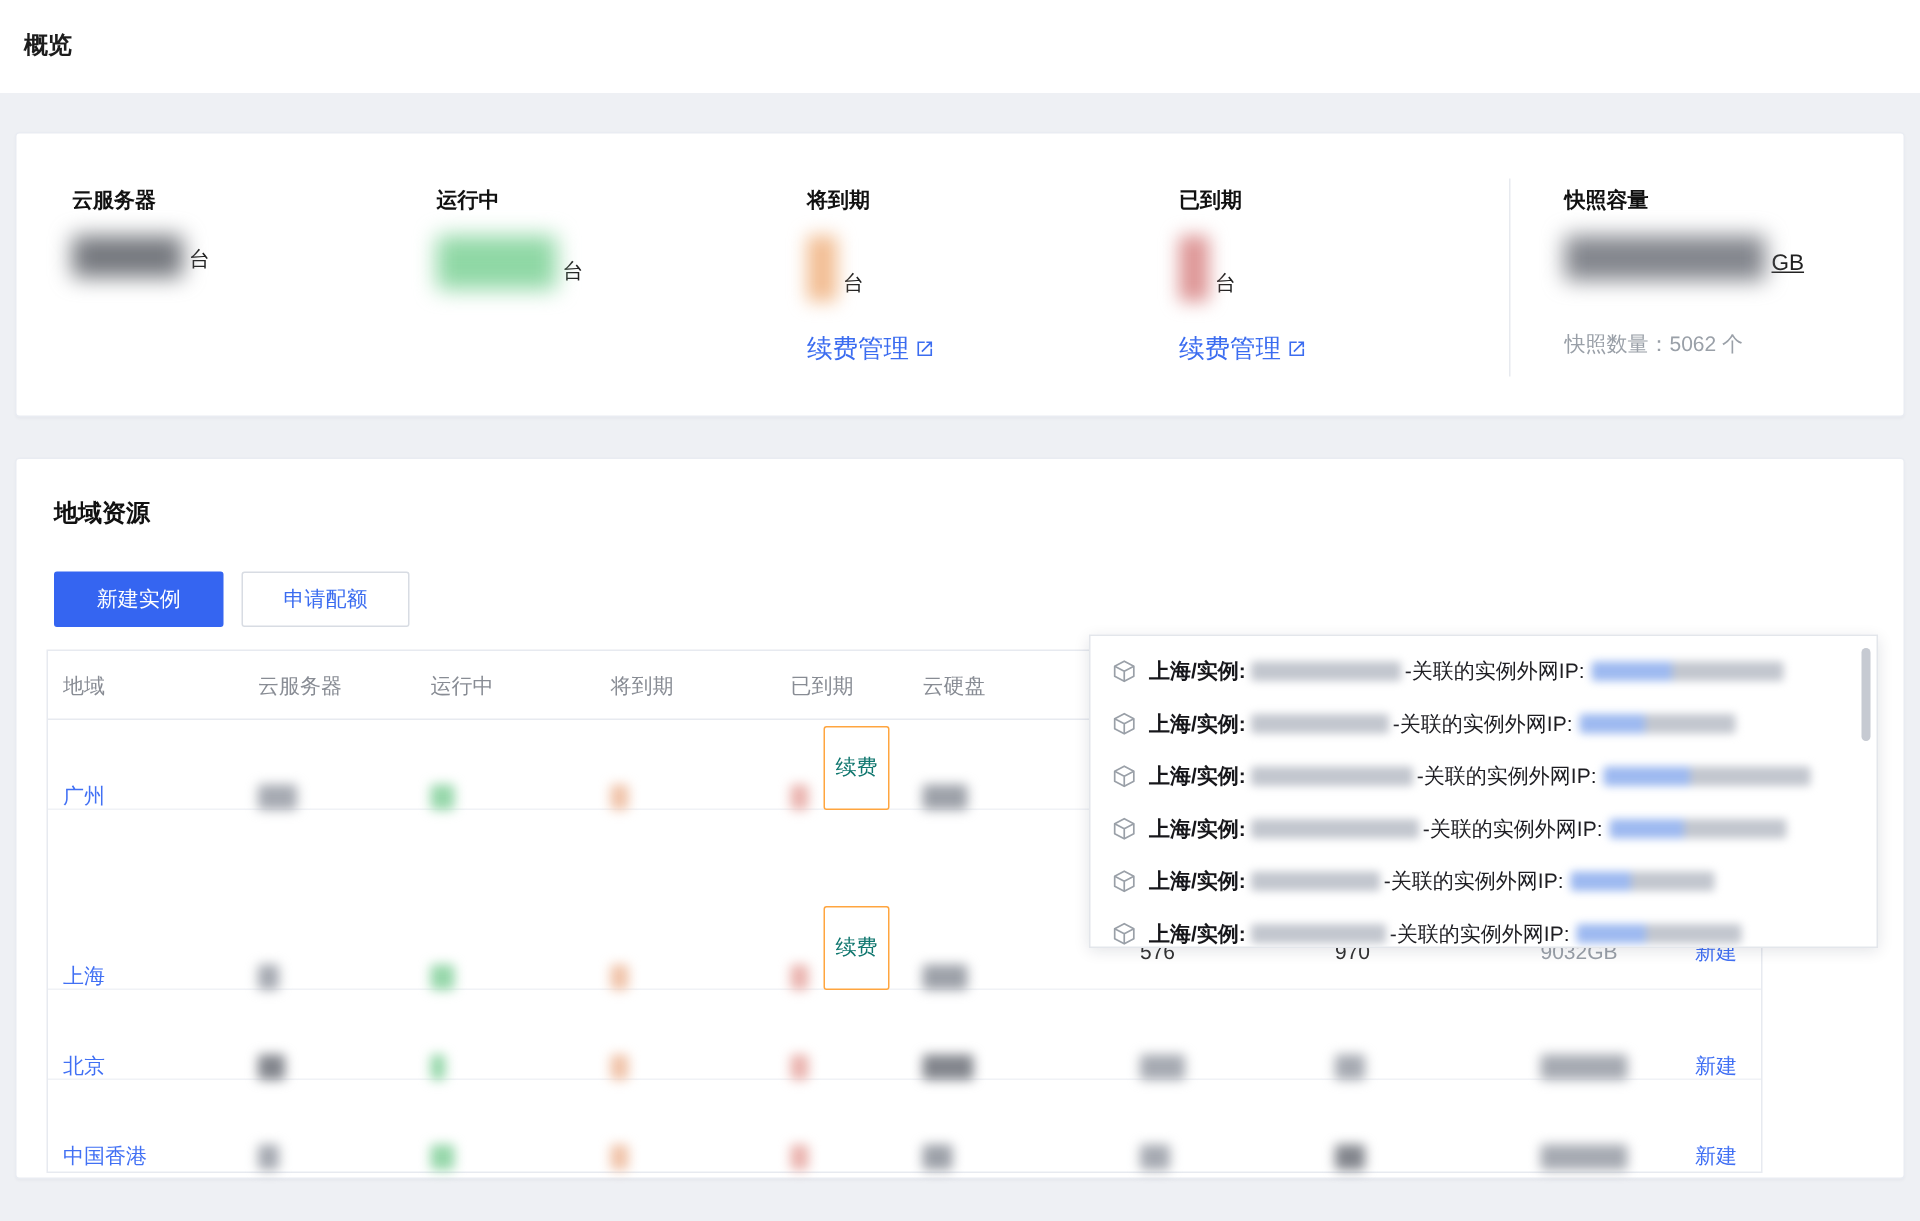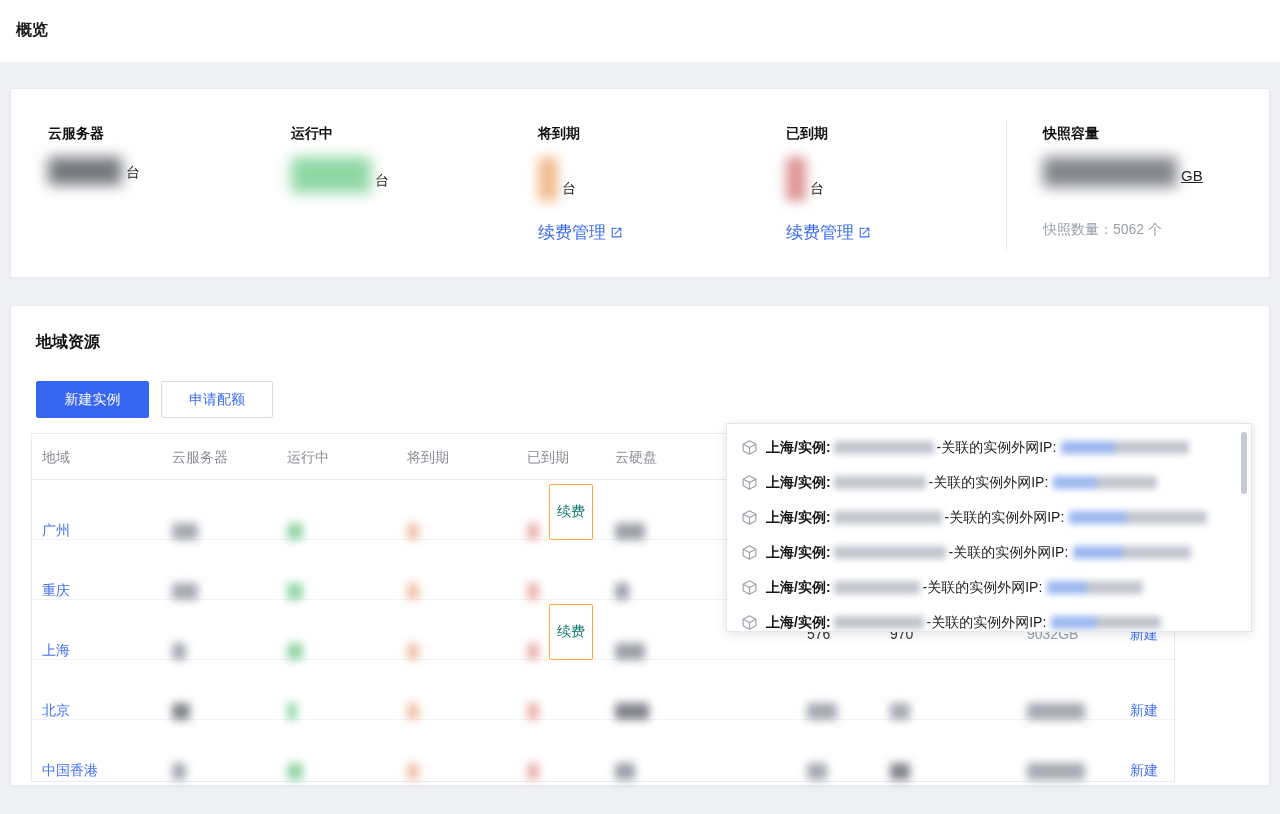--- a/index.html
+++ b/index.html
@@ -44,21 +44,21 @@
   .search-icon { position:absolute; right:16px; top:8px; width:18px; height:18px; cursor:pointer; }
 
   
   .table { position:absolute; left:20px; top:127px; width:1144px; height:349px; border:1px solid #e7eaf0; }
   .thead { position:absolute; left:0; top:0; width:100%; height:46px; border-bottom:1px solid #e7eaf0; }
   .th { position:absolute; top:0; height:46px; line-height:46px; color:#888c94; font-size:14px; white-space:nowrap; }
   .row { position:absolute; left:0; width:100%; height:60px; border-bottom:1px solid #f0f2f6; }
   .row:last-child { border-bottom:none; }
   .cell { position:absolute; top:0; height:60px; display:flex; align-items:flex-end; white-space:nowrap; }
   .c1{left:10px;} .c2{left:140px;} .c3{left:255px;} .c4{left:375px;} .c5{left:495px;} .c6{left:583px;}
-  .c7{left:775px;} .c8{left:858px;} .c9{left:995px;} .c10{left:1098px;}
+  .c7{left:728px;} .c8{left:858px;} .c9{left:995px;} .c10{left:1098px;}
   .region-link { color:#4170f4; cursor:pointer; }
   .action-link { color:#4170f4; cursor:pointer; }
   .renew-badge { display:inline-block; margin-left:10px; padding:18px 7px; border:1px solid #ffa53f; color:#0f766e; font-size:14px; border-radius:2px; background:#fff; cursor:pointer; }
   .rb { border-radius:2px; }
   .rb-gray  { width:26px; height:17px; background:#a6aab2; filter:blur(4px); }
   .rb-green { width:16px; height:17px; background:#96d7aa; filter:blur(4px); }
   .rb-warm  { width:12px; height:17px; background:#f0c3a9; filter:blur(4px); }
   .rb-pink  { width:12px; height:17px; background:#eab3ae; filter:blur(4px); }
   .rb-disk  { width:30px; height:17px; background:#9da1a9; filter:blur(4px); }
   .rb-w30 { width:30px; } .rb-w20 { width:20px; } .rb-w58 { width:58px; }
@@ -187,40 +187,20 @@
             </div>
           <div class="cell c5">
               <span class="rb rb-pink"></span>
               <span class="renew-badge">续费</span>
             </div>
           <div class="cell c6">
               <span class="rb rb-disk"></span>
             </div>
         </div>
 
-        <div class="row" style="top:106px;">
-          <div class="cell c1">
-              <span class="region-link">重庆</span>
-            </div>
-          <div class="cell c2">
-              <span class="rb rb-gray"></span>
-            </div>
-          <div class="cell c3">
-              <span class="rb rb-green"></span>
-            </div>
-          <div class="cell c4">
-              <span class="rb rb-warm"></span>
-            </div>
-          <div class="cell c5">
-              <span class="rb rb-pink"></span>
-            </div>
-          <div class="cell c6">
-              <span class="rb rb-disk" style="width:14px;"></span>
-            </div>
-        </div>
 
         <div class="row" style="top:166px;">
           <div class="cell c1">
               <span class="region-link">上海</span>
             </div>
           <div class="cell c2">
               <span class="rb rb-gray" style="width:14px;"></span>
             </div>
           <div class="cell c3">
               <span class="rb rb-green"></span>

